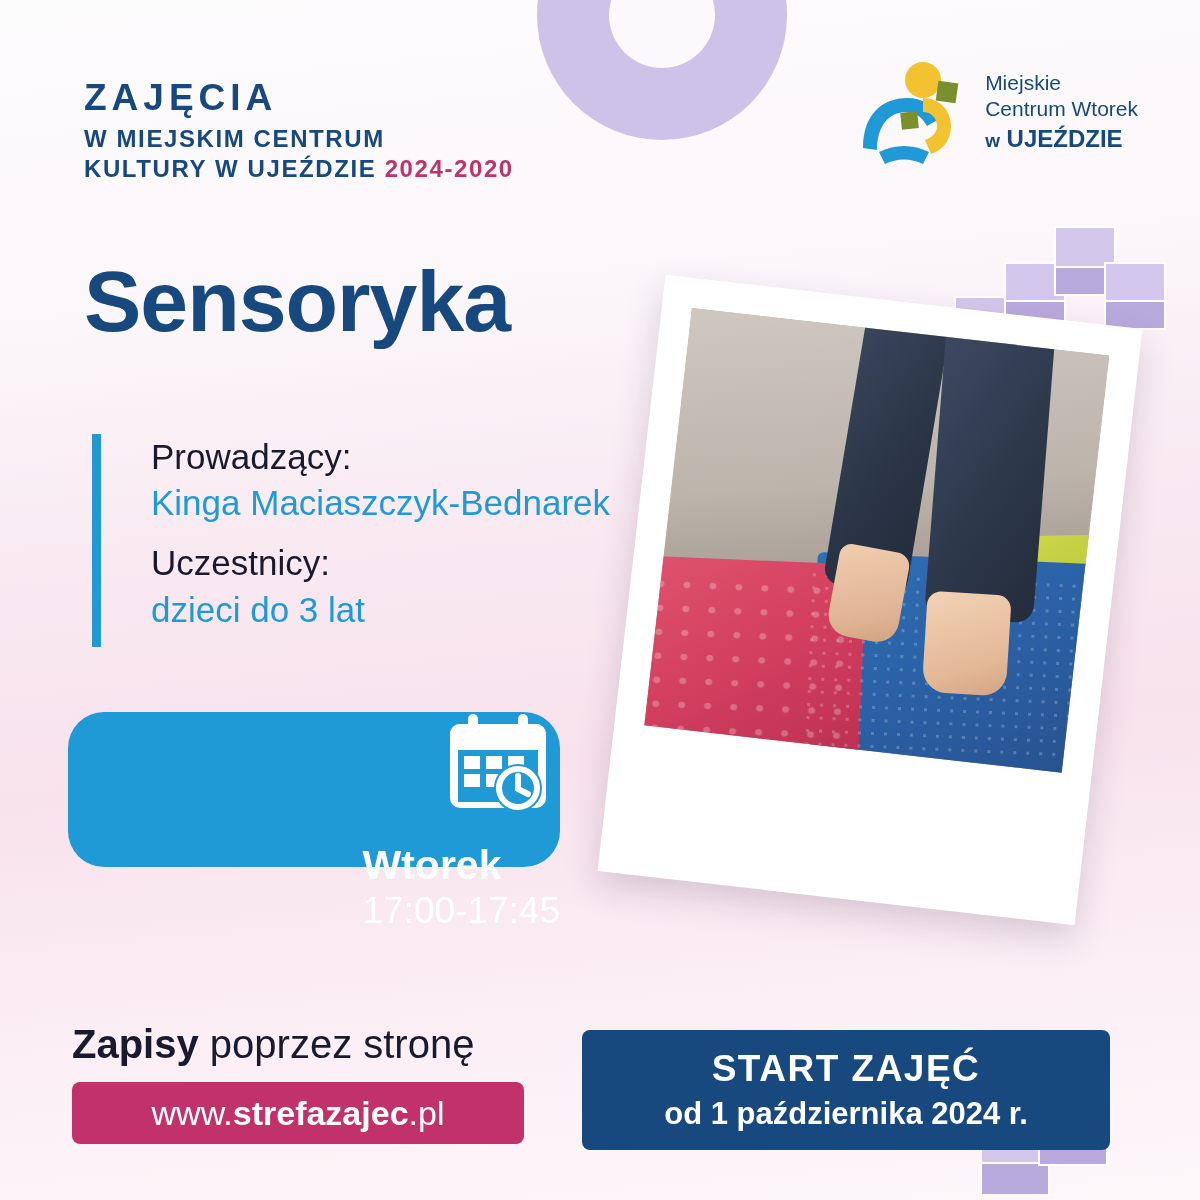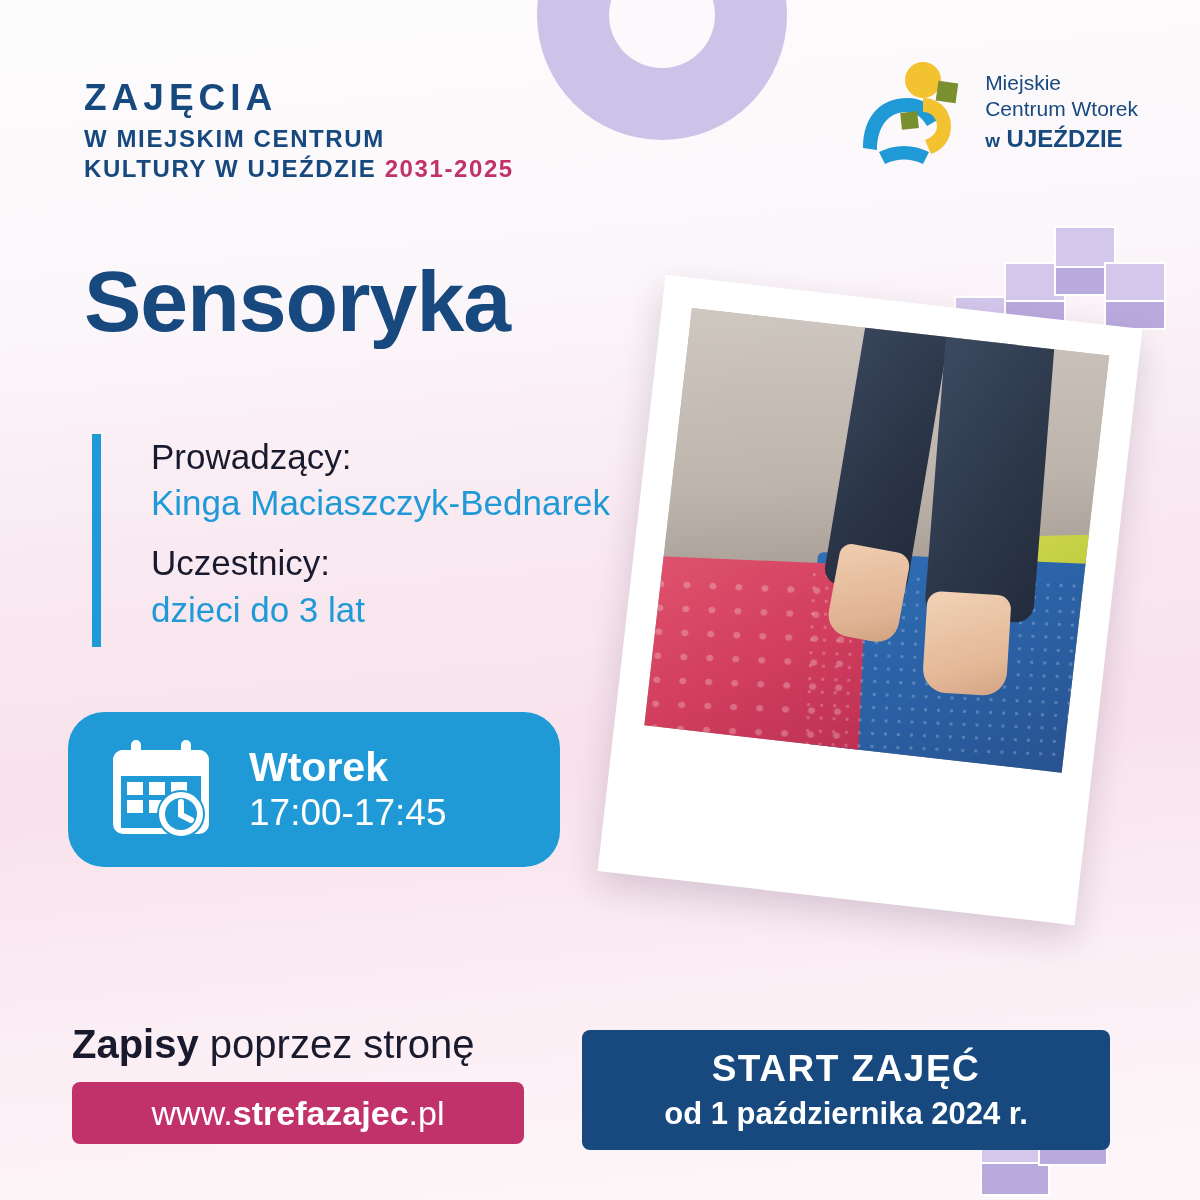--- a/index.html
+++ b/index.html
@@ -107,22 +107,23 @@
   .info .lbl { font-size: 35px; color: #1a1a2e; }
   .info .val { font-size: 35px; color: #1f9ad6; margin-bottom: 14px; }
 
   
   .pill {
     position: absolute;
     top: 712px; left: 68px;
     width: 492px; height: 155px;
     background: #1f9ad6;
     border-radius: 36px;
-    display: flex; align-items: center; gap: 26px;
+    display: flex; align-items: flex-end; gap: 26px;
     padding-left: 39px;
+    flex-direction: column;
   }
   .pill .cal { width: 116px; height: 104px; position: relative; flex: none; }
   .pill .txt { color: #ffffff; }
   .pill .day { font-size: 41px; font-weight: bold; line-height: 1.15; }
   .pill .time { font-size: 37px; line-height: 1.2; }
 
   
   .photo-frame {
     position: absolute;
     top: 300px; left: 630px;
@@ -256,21 +257,21 @@
     <div class="blk dark" style="left:0px;  top:72px; width:70px; height:34px;"></div>
     <div class="blk" style="left:58px; top:0px;  width:70px; height:62px;"></div>
     <div class="blk dark" style="left:58px; top:42px; width:70px; height:34px;"></div>
   </div>
 
   <div class="kicker">
     <div class="l1">ZAJĘCIA</div>
     <div class="l2">W MIEJSKIM CENTRUM</div>
     <div class="l3">
       <span>KULTURY W UJEŹDZIE</span>
-      <span class="years">2031-2025</span>
+      <span class="years">2024-2020</span>
     </div>
   </div>
 
   <div class="logo">
     <div class="logo-mark">
       <svg viewBox="0 0 120 120" width="120" height="120" aria-hidden="true">
         <path d="M14 96 C14 62, 34 46, 58 46 C74 46, 86 54, 92 66 L78 74 C72 64, 66 60, 57 60 C40 60, 28 74, 28 98 Z" fill="#1f9ad6"></path>
         <path d="M56 28 C56 18, 64 10, 74 10 C84 10, 92 18, 92 28 C92 38, 84 46, 74 46 C64 46, 56 38, 56 28 Z" fill="#f2c230"></path>
         <path d="M74 46 C90 46, 102 58, 102 74 C102 88, 94 98, 82 102 L76 88 C84 85, 88 80, 88 74 C88 66, 82 60, 74 60 Z" fill="#f2c230"></path>
         <rect x="88" y="30" width="20" height="20" fill="#7a8f2e" transform="rotate(8 98 40)"></rect>

